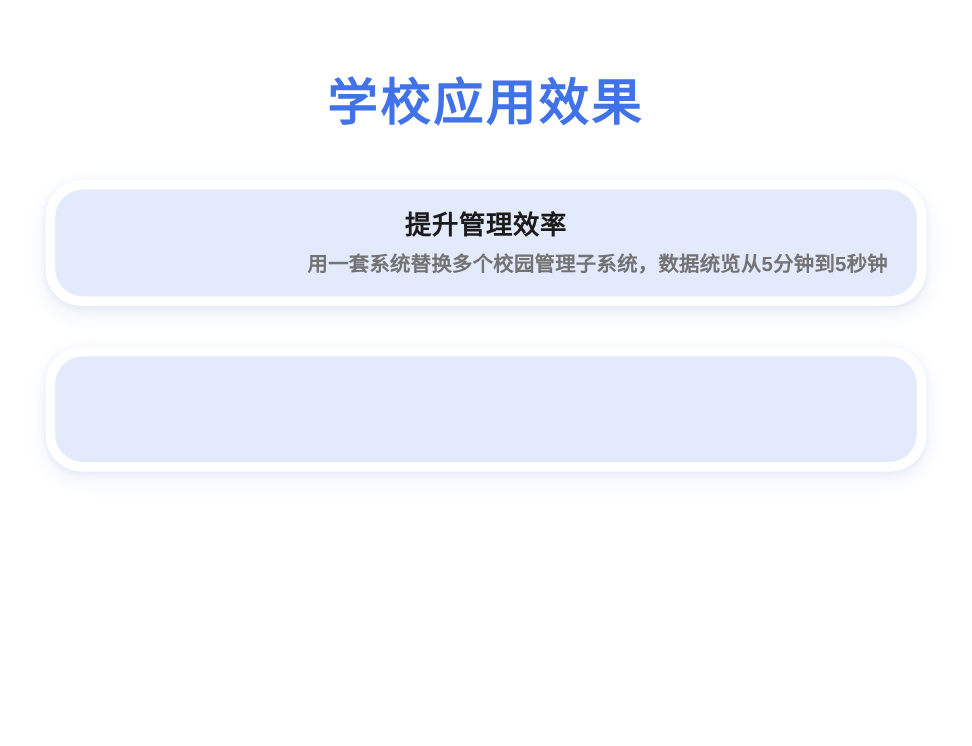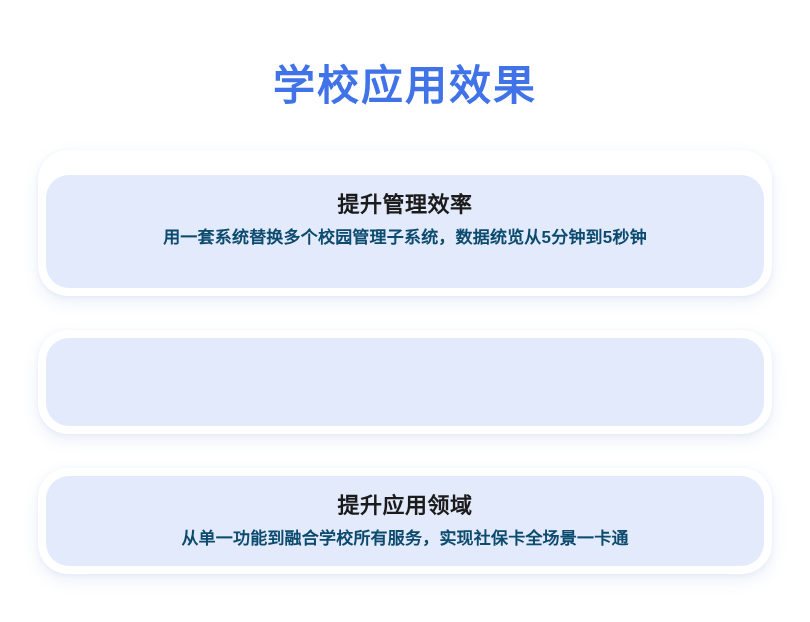--- a/index.html
+++ b/index.html
@@ -63,41 +63,42 @@
 
   .card {
     width: 100%;
     box-sizing: border-box;
     background: #E2EAFB;
     border-radius: 23px;
     padding: 14px 24px 18px 24px;
     text-align: center;
   }
 
-  .card-1 { height: 113px; margin-top: 17px; }
+  .card-1 { height: 89px; }
   .card-2 { height: 88px; }
   .card-3 { height: 90px; }
 
   .card-heading {
     font-size: 22px;
     line-height: 32px;
     font-weight: 700;
     color: #1b1b1b;
     letter-spacing: 0.5px;
     white-space: nowrap;
   }
 
   .card-body {
     margin-top: 4px;
     font-size: 17px;
     line-height: 26px;
     font-weight: 600;
-    color: #0c4a6e;
+    color: #737373;
     letter-spacing: 0.2px;
     white-space: nowrap;
+    text-align: right;
   }
 </style>
 </head>
 <body>
 
 <div class="page">
 
   <div class="page-title">学校应用效果</div>
 
   <div class="card-list">
@@ -107,21 +108,15 @@
         <div class="card-heading">提升管理效率</div>
         <div class="card-body">用一套系统替换多个校园管理子系统，数据统览从5分钟到5秒钟</div>
       </div>
     </div>
 
     <div class="card-wrap">
       <div class="card card-2">
       </div>
     </div>
 
-    <div class="card-wrap">
-      <div class="card card-3">
-        <div class="card-heading">提升应用领域</div>
-        <div class="card-body">从单一功能到融合学校所有服务，实现社保卡全场景一卡通</div>
-      </div>
-    </div>
 
   </div>
 </div>
 
 </body></html>

